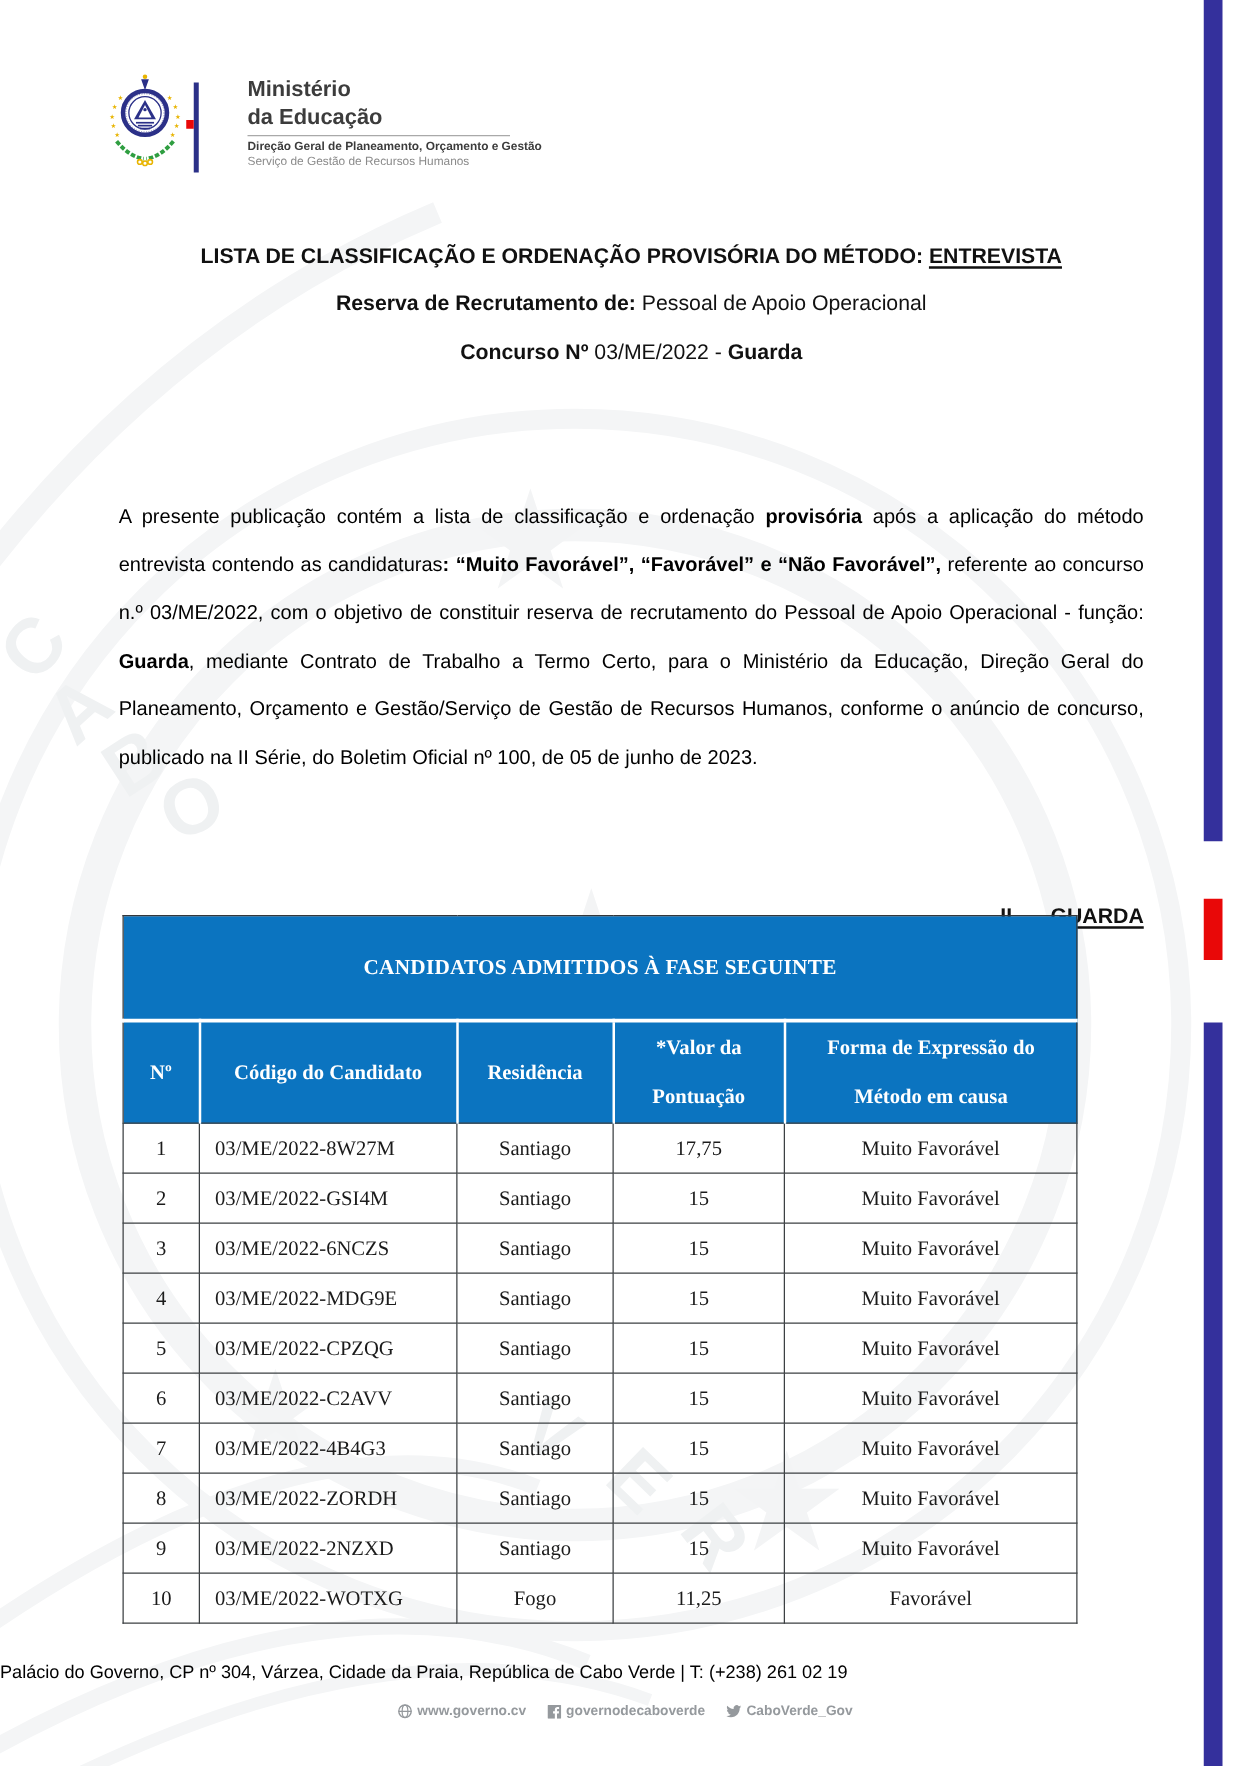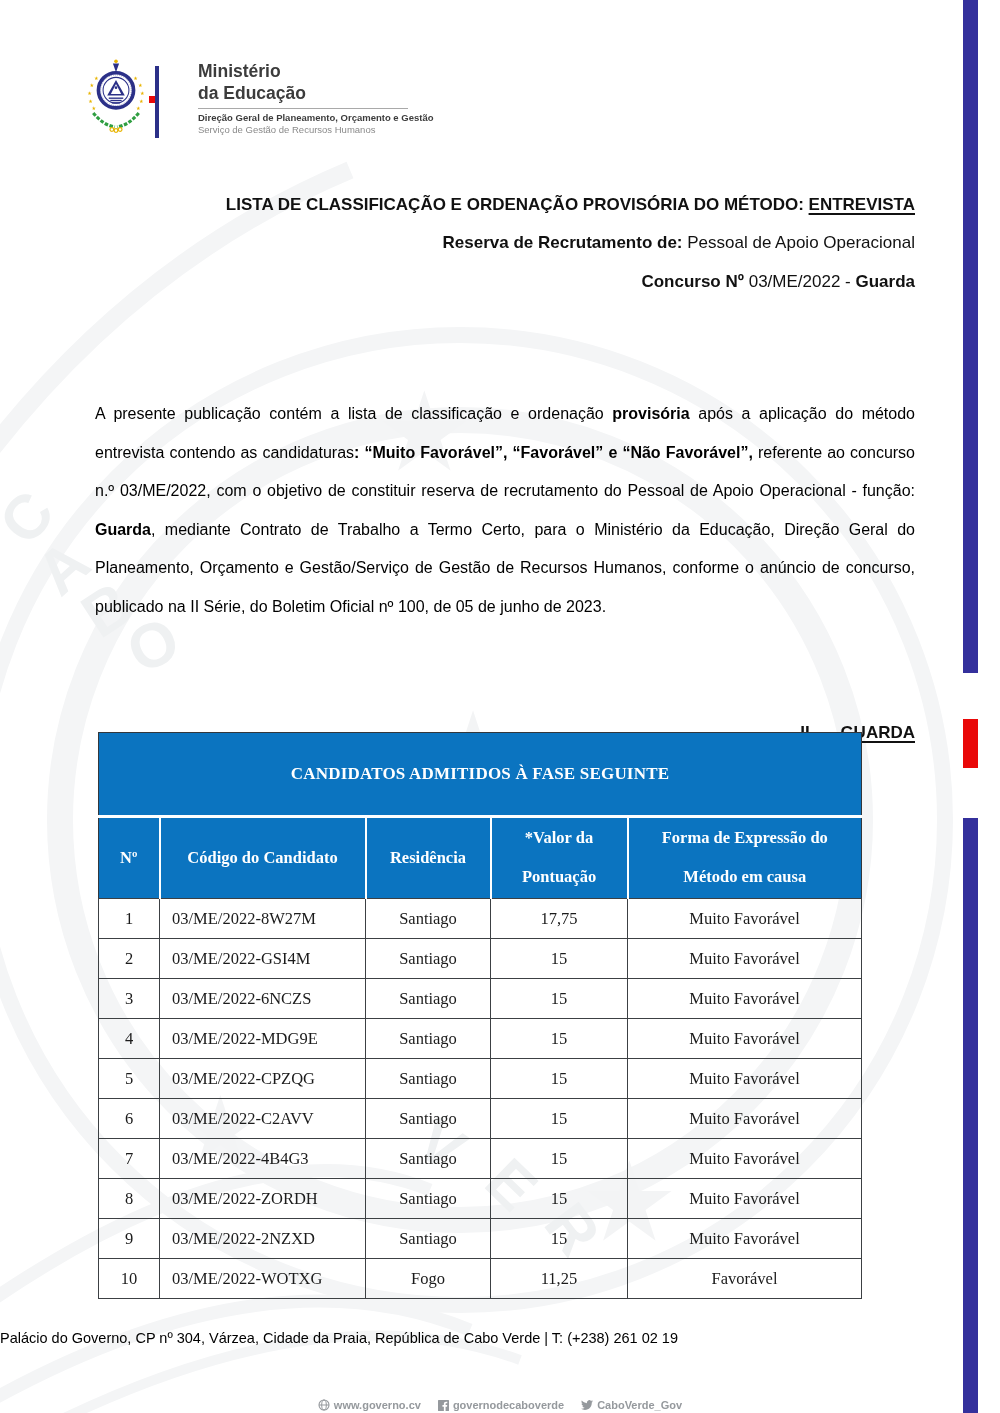--- a/index.html
+++ b/index.html
@@ -15,21 +15,21 @@
   
   .letterhead{position:absolute;left:85px;top:58px;z-index:2;display:flex;}
   .lh-bar{position:absolute;left:70px;top:8px;width:4px;height:72px;background:#2b3088;}
   .lh-red{position:absolute;left:64px;top:38px;width:6px;height:7px;background:#e90808;}
   .lh-text{position:absolute;left:81px;top:2px;width:300px;margin-left:32px;}
   .ministry{font-size:17.5px;font-weight:700;color:#3c3c3c;line-height:22px;}
   .lh-rule{height:1px;background:#a9a9a9;margin:4px 0 3px 0;width:210px;}
   .sub1{font-size:9.5px;font-weight:700;color:#3c3c3c;line-height:12px;}
   .sub2{font-size:9.5px;font-weight:400;color:#8a8a8a;line-height:12px;}
   
-  .doc-head{position:absolute;left:95px;top:186px;width:820px;z-index:2;text-align:right;}
+  .doc-head{position:absolute;left:95px;top:186px;width:820px;z-index:2;text-align:center;}
   .h-line{height:38.3px;line-height:38.3px;font-size:17px;font-weight:700;color:#111;white-space:nowrap;}
   .h-line .reg{font-weight:400;}
   .u{text-decoration:underline;text-decoration-thickness:2px;text-underline-offset:3px;}
   
   .body-par{position:absolute;left:95px;top:379px;width:820px;z-index:2;
             font-size:16px;line-height:38.6px;text-align:justify;color:#000000;}
   .body-par b{font-weight:700;}
   
   .section-head{position:absolute;left:95px;top:714px;width:820px;z-index:2;text-align:right;
                 font-size:17px;font-weight:700;color:#111;height:38px;line-height:38px;}
@@ -43,21 +43,21 @@
                         border-left:2.5px solid #fff;padding:0 6px;}
   .results .cols-row th:first-child{border-left:none;padding:0;}
   .results td{height:37px;border:1px solid #3c4043;font-size:16.5px;color:#1b1b1b;
               text-align:center;vertical-align:middle;background:transparent;}
   .results td.codigo{text-align:left;padding-left:12px;}
   
   .footer-address{position:absolute;left:0;top:1330px;width:1000px;z-index:2;text-align:left;
                   font-size:14.5px;color:#000000;}
   .footer-social{position:absolute;left:0;top:1363px;width:1000px;z-index:2;display:flex;
                  justify-content:center;align-items:center;gap:7px;font-size:11px;
-                 font-weight:600;color:#95999d;margin-top:36px;}
+                 font-weight:600;color:#95999d;}
   .footer-social .grp{display:flex;align-items:center;gap:4px;margin:0 5px;}
   .footer-social svg{display:block;}
 </style>
 </head>
 <body>
 
 <div class="page">
 
   <svg class="watermark" width="1000" height="1413" viewBox="0 0 1000 1413" aria-hidden="true">
     <g fill="none" stroke="#f4f5f6">

